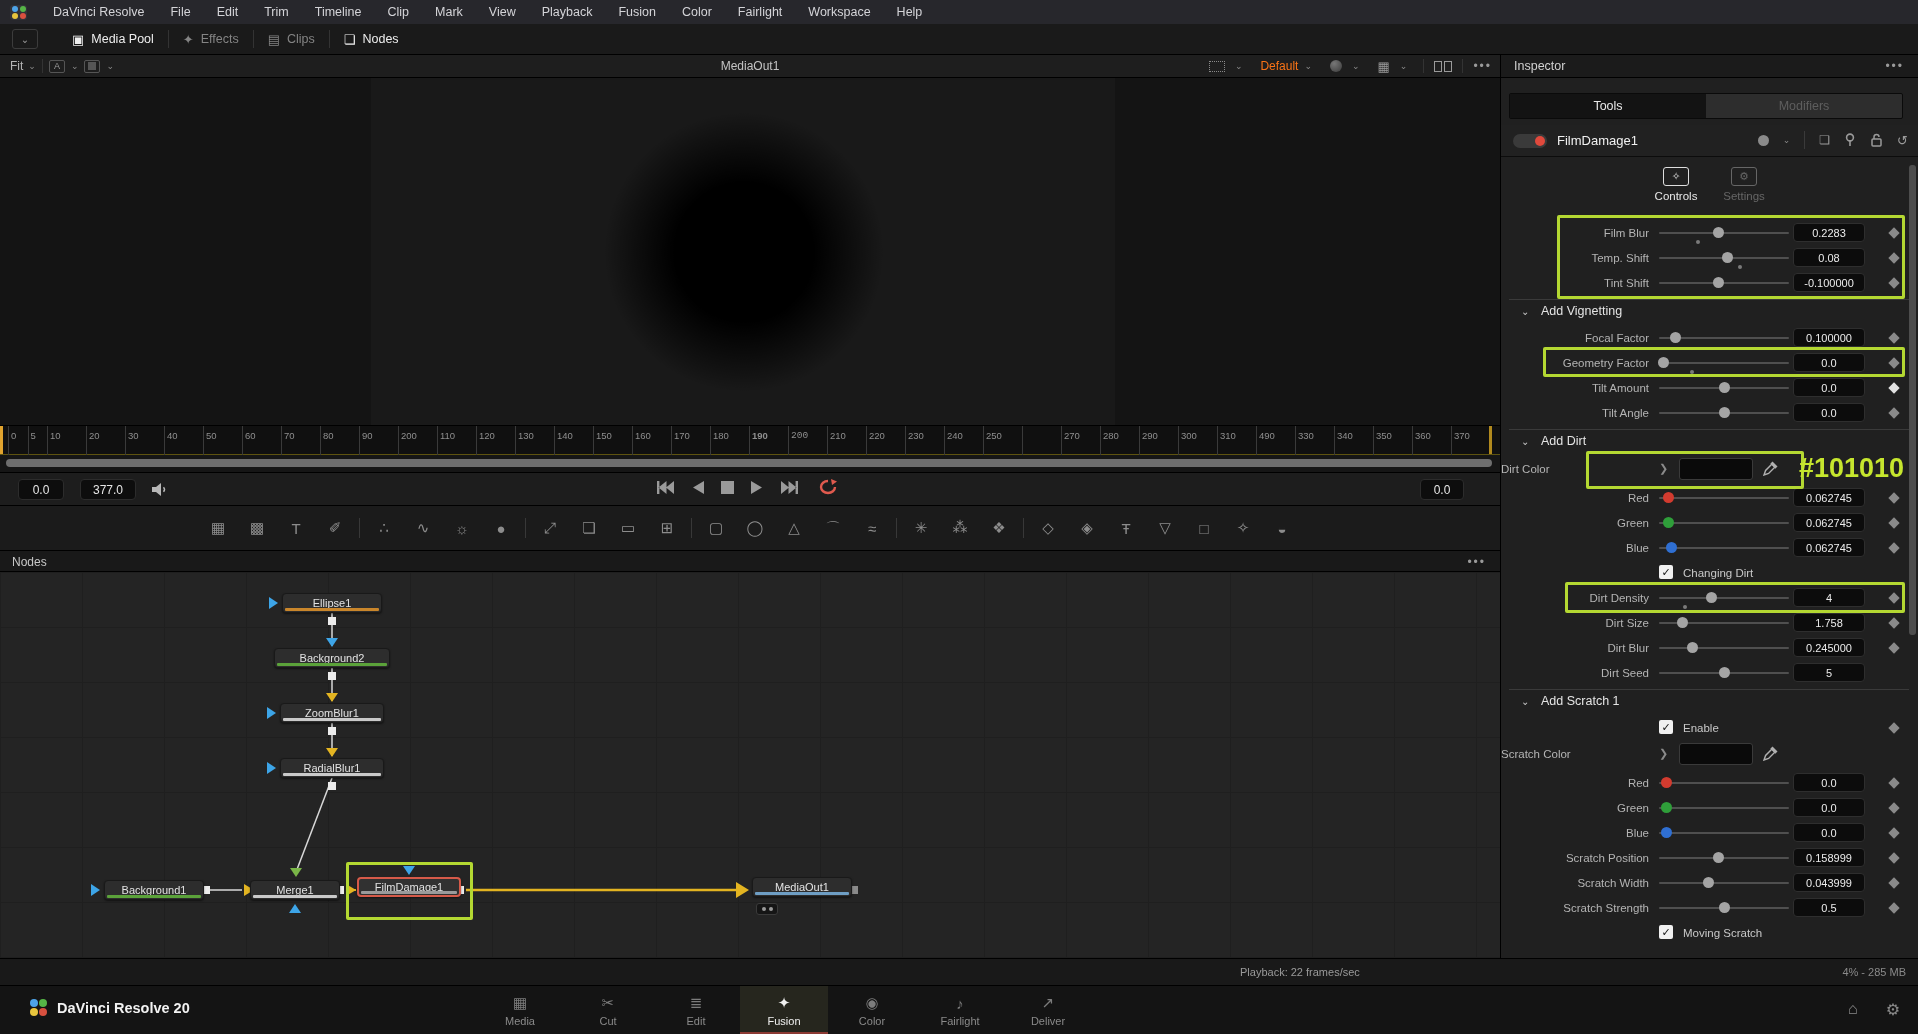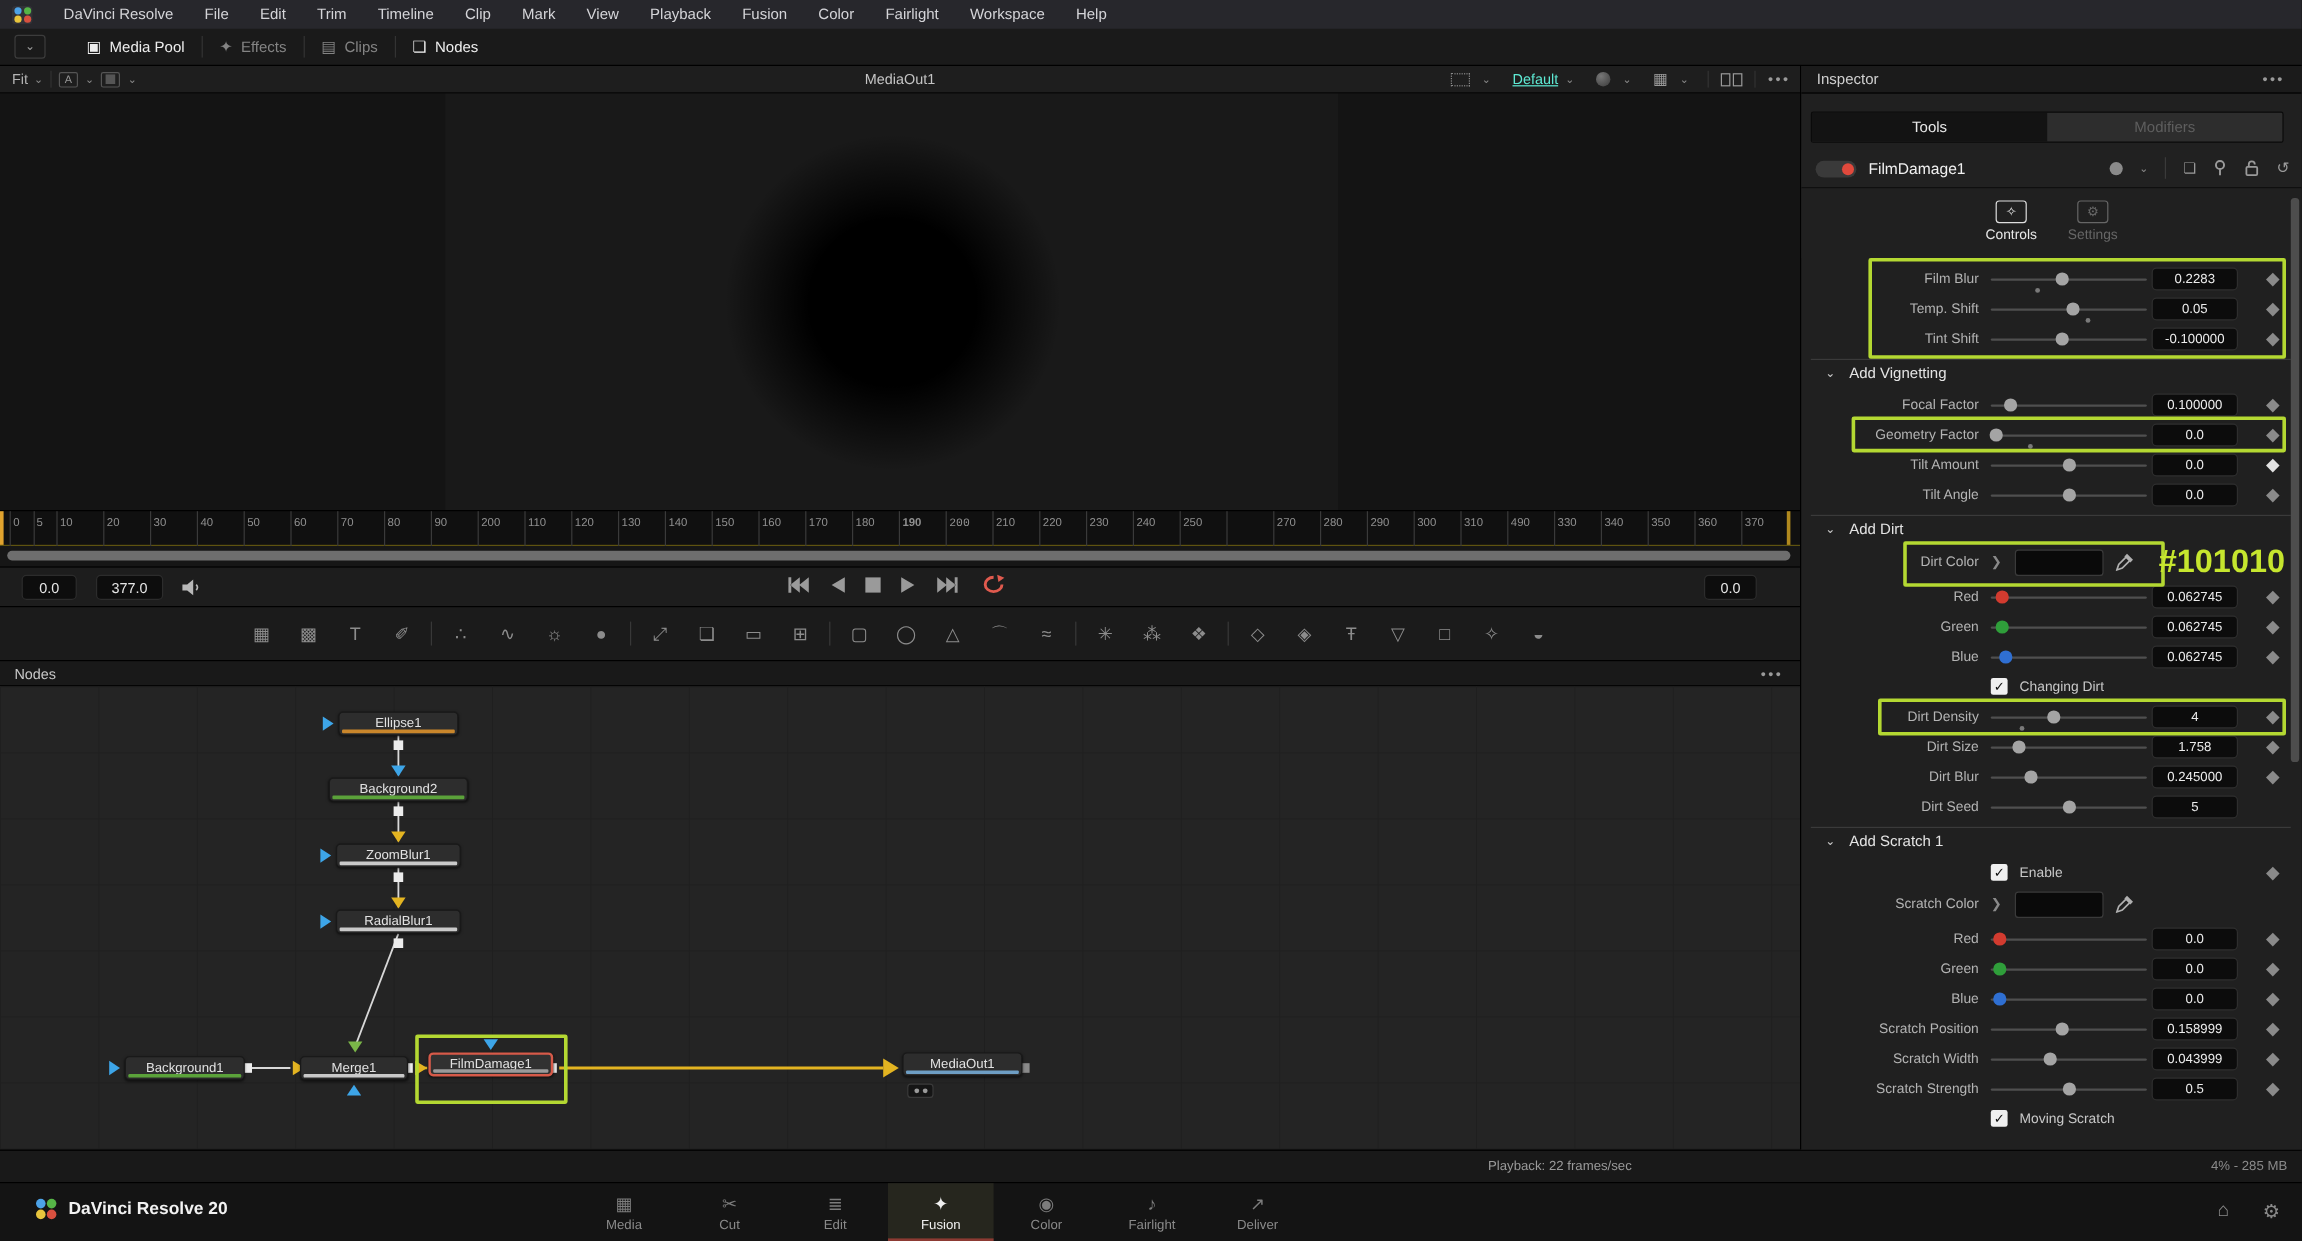--- a/index.html
+++ b/index.html
@@ -135,21 +135,21 @@
   .kdiamond { position:absolute; left:389px; width:8px; height:8px; background:#8a8a8a; transform:rotate(45deg);}
   .kdiamond.white { background:#e2e2e2;}
   .isec { position:relative; height:30px; }
   .isec:before { content:""; position:absolute; left:8px; right:10px; top:4px; height:1px; background:#3a3a3a;}
   .isec .chv { position:absolute; left:20px; top:11px; font-size:10px; color:#c8c8c8;}
   .isec .slabel { position:absolute; left:40px; top:9px; font-size:12.5px; color:#e4e4e4;}
   .cbox { position:absolute; left:158px; top:5px; width:14px; height:14px; background:#f0f0f0; border-radius:2px;
     color:#111; font-size:11px; font-weight:bold; display:flex; align-items:center; justify-content:center;}
   .clabel { position:absolute; left:182px; font-size:11.5px; color:#c8c8c8;}
   .crow { position:relative; height:30px;}
-  .crow .rlabel { position:absolute; left:0; width:148px; text-align:right; font-size:11.5px; color:#b4b4b4; top:8px;}
+  .crow .rlabel { position:absolute; left:0; width:148px; font-size:11.5px; color:#b4b4b4; top:8px;}
   .crow .gt { position:absolute; left:158px; top:7px; color:#8a8a8a; font-size:11px;}
   .swatch { position:absolute; left:178px; top:3px; width:74px; height:22px; background:#0a0a0a; border:1px solid #3a3a3a; border-radius:3px;}
   .eyedrop { position:absolute; left:262px; top:5px;}
   #insp-scroll { position:absolute; right:2px; top:110px; width:7px; height:470px; background:#4d4d4d; border-radius:3px;}
   .hexnote { position:absolute; left:298px; top:398px; font-size:27px; font-weight:bold; color:#c6e62e; z-index:6; letter-spacing:0;}
   .ibox { position:absolute; border:3px solid #b4d832; z-index:5; border-radius:2px;}
 </style>
 </head>
 <body>
 
@@ -248,21 +248,21 @@
     <span class="mini-btn fill">
         <i></i>
       </span>
       <span class="chev">⌄</span>
   </div>
   <div id="viewer-node-label">MediaOut1</div>
   <div class="vh-right">
     <span class="dotted-rect"></span>
       <span class="chev">⌄</span>
     <span style="display:flex;gap:6px;align-items:center;margin-left:8px;">
-      <span style="color:#5eead4;text-decoration:underline;">Default</span>
+      <span style="color:#f97316;">Default</span>
         <span class="chev">⌄</span>
     </span>
     <span class="sphere" style="margin-left:8px;"></span>
       <span class="chev">⌄</span>
     <span class="grid-ic" style="margin-left:8px;">▦</span>
       <span class="chev">⌄</span>
     <span style="width:1px;height:14px;background:#333;margin-left:6px;"></span>
     <span class="split-ic">
         <i></i>
         <i></i>
@@ -623,21 +623,21 @@
         </div>
         <div class="vbox">0.2283</div>
         <span class="kdiamond"></span>
       </div>
       <div class="irow">
         <span class="rlabel">Temp. Shift</span>
         <div class="slider">
           <div class="handle" style="left: 52%;"></div>
           <div class="defdot" style="left: 62%;"></div>
         </div>
-        <div class="vbox">0.05</div>
+        <div class="vbox">0.08</div>
         <span class="kdiamond"></span>
       </div>
       <div class="irow">
         <span class="rlabel">Tint Shift</span>
         <div class="slider">
           <div class="handle" style="left: 45%;"></div>
         </div>
         <div class="vbox">-0.100000</div>
         <span class="kdiamond"></span>
       </div>

